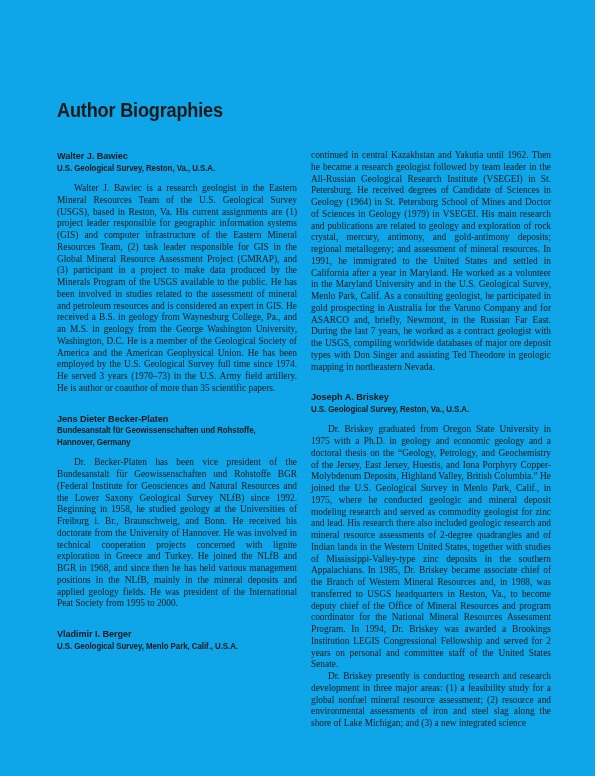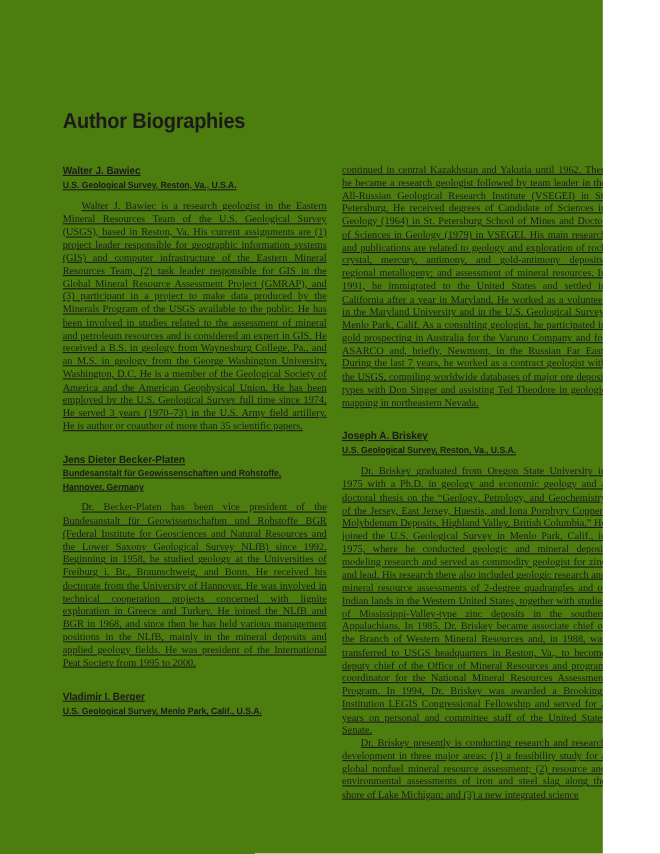--- a/index.html
+++ b/index.html
@@ -9,23 +9,23 @@
   }
   body {
     width: 600px;
     height: 776px;
     font-family: "Liberation Serif", serif;
     color: #1a1a1a;
     -webkit-font-smoothing: antialiased;
   }
   .page {
     position: relative;
-    width: 548px;
+    width: 595px;
     height: 776px;
-    background: #4d7c0f;
+    background: #0ea5e9;
     box-sizing: border-box;
     padding: 0;
     overflow: hidden;
   }
   .page-title {
     position: absolute;
     left: 57px;
     top: 99px;
     font-family: "Liberation Sans", sans-serif;
     font-weight: bold;
@@ -41,21 +41,20 @@
     left: 57px;
     top: 150px;
     width: 486px;
     display: flex;
     gap: 14px;
     align-items: flex-start;
   }
   .column {
     width: 240px;
     flex: 0 0 240px;
-    text-decoration: underline;
   }
   .bio-name {
     font-family: "Liberation Sans", sans-serif;
     font-weight: bold;
     font-size: 9.6px;
     line-height: 12.6px;
     color: #1a1a1a;
     letter-spacing: -0.05px;
     transform: scaleX(0.95);
     transform-origin: left top;

